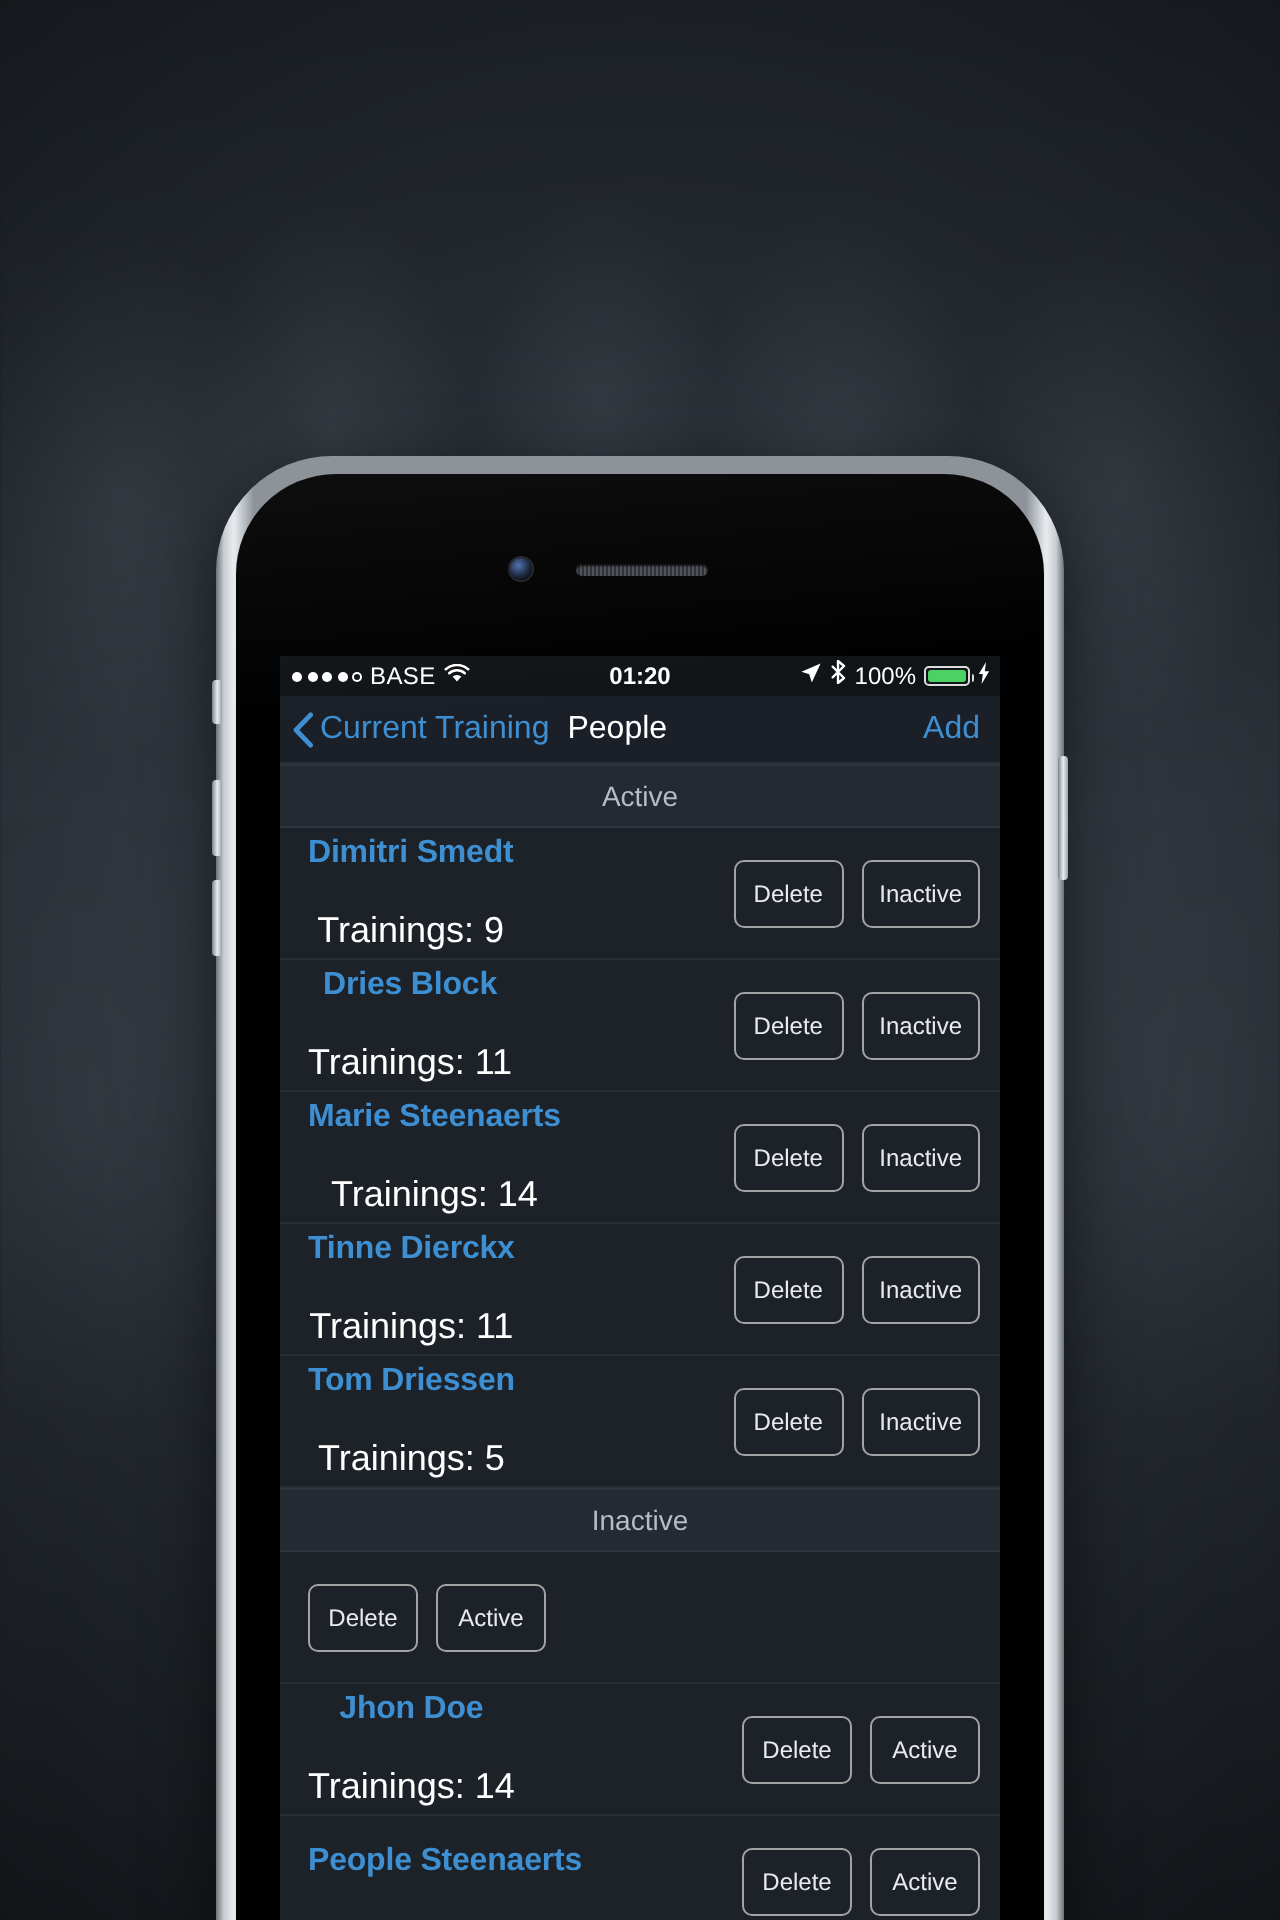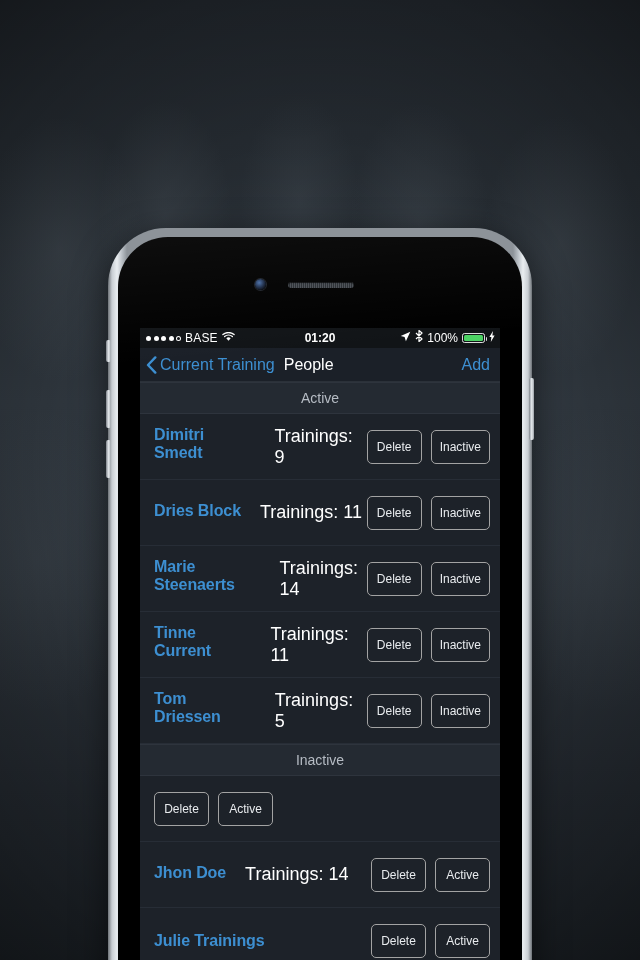--- a/index.html
+++ b/index.html
@@ -220,21 +220,21 @@
     position: relative;
     height: 66px;
     padding: 0 10px 0 14px;
     display: flex;
     align-items: center;
     justify-content: space-between;
     background: #1d2229;
     border-bottom: 1px solid #272d36;
     box-sizing: border-box;
   }
-  .row-info { display: flex; gap: 19px; }
+  .row-info { display: flex; flex-direction: column; gap: 19px; text-align: center; }
   .row-name {
     color: #3d8fd1;
     font-size: 16px;
     font-weight: bold;
     letter-spacing: -0.1px;
   }
   .row-sub {
     color: #ffffff;
     font-size: 18px;
   }
@@ -363,21 +363,21 @@
             <div class="row-name">Marie Steenaerts</div>
             <div class="row-sub">Trainings: 14</div>
           </div>
           <div class="row-actions">
             <button class="act-btn">Delete</button>
             <button class="act-btn">Inactive</button>
           </div>
         </div>
         <div class="row">
           <div class="row-info">
-            <div class="row-name">Tinne Current</div>
+            <div class="row-name">Tinne Dierckx</div>
             <div class="row-sub">Trainings: 11</div>
           </div>
           <div class="row-actions">
             <button class="act-btn">Delete</button>
             <button class="act-btn">Inactive</button>
           </div>
         </div>
         <div class="row">
           <div class="row-info">
             <div class="row-name">Tom Driessen</div>
@@ -400,21 +400,21 @@
             <div class="row-name">Jhon Doe</div>
             <div class="row-sub">Trainings: 14</div>
           </div>
           <div class="row-actions">
             <button class="act-btn">Delete</button>
             <button class="act-btn">Active</button>
           </div>
         </div>
         <div class="row">
           <div class="row-info">
-            <div class="row-name">Julie Trainings</div>
+            <div class="row-name">People Steenaerts</div>
             <div class="row-sub"></div>
           </div>
           <div class="row-actions">
             <button class="act-btn">Delete</button>
             <button class="act-btn">Active</button>
           </div>
         </div>
       </div>
 
   </div>

